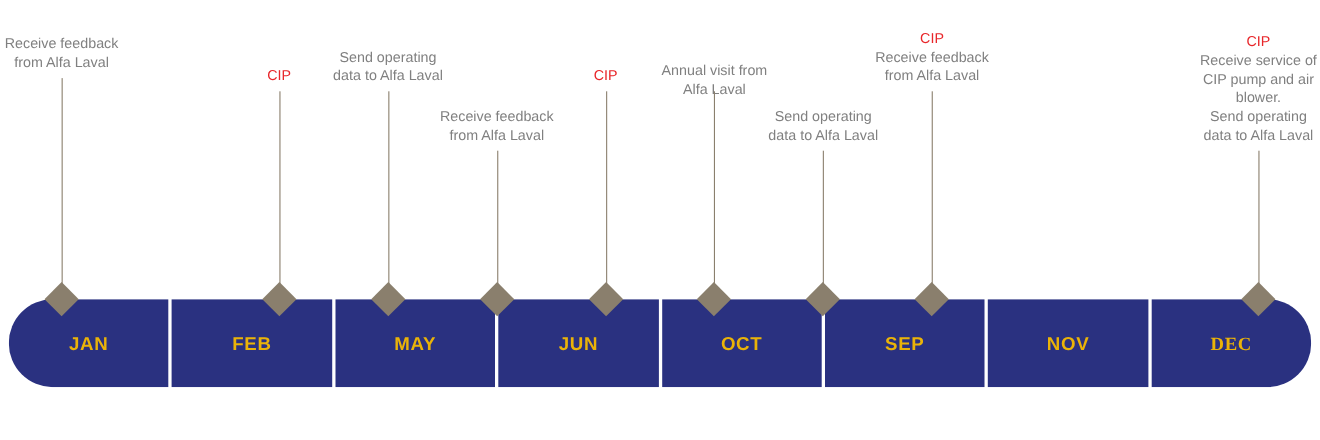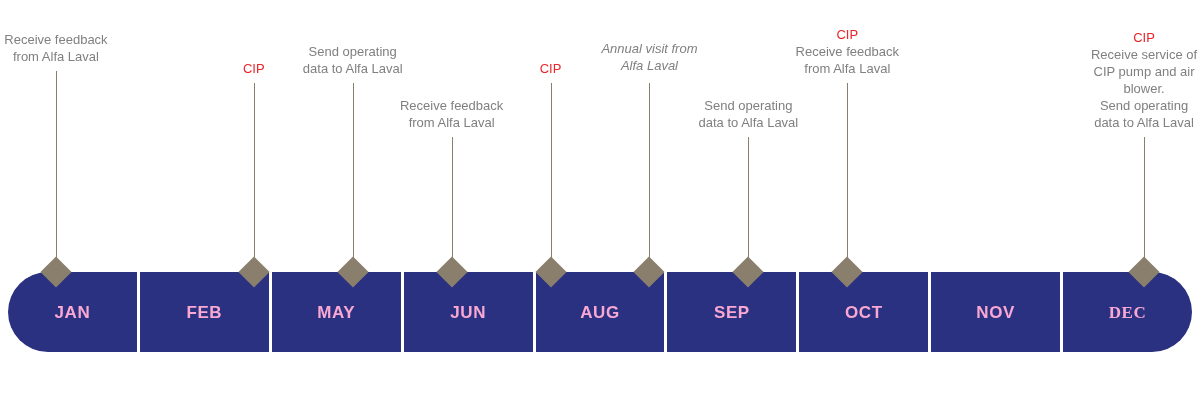--- a/index.html
+++ b/index.html
@@ -16,21 +16,21 @@
     border-radius:40px;overflow:hidden;display:flex;
   }
   .seg{
     flex:1 1 0;position:relative;
     background:var(--bar);
     display:flex;align-items:center;justify-content:center;
     margin-right:3px;
   }
   .seg:last-child{margin-right:0;font-family:Liberation Serif, serif;}
   .seg-label{
-    color:#f9a8d4;font-size:17px;font-weight:bold;letter-spacing:.6px;
+    color:#eab308;font-size:17px;font-weight:bold;letter-spacing:.6px;
     line-height:1;user-select:none;
   }
 
   
   .marker{position:absolute;top:0;height:400px;width:0;}
   .diamond{
     position:absolute;left:-11px;top:261px;width:22px;height:22px;
     background:var(--taupe);transform:rotate(45deg);
   }
   .stem{
@@ -56,27 +56,24 @@
       <div class="seg">
         <span class="seg-label">FEB</span>
       </div>
       <div class="seg">
         <span class="seg-label">MAY</span>
       </div>
       <div class="seg">
         <span class="seg-label">JUN</span>
       </div>
       <div class="seg">
-        <span class="seg-label">AUG</span>
+        <span class="seg-label">OCT</span>
       </div>
       <div class="seg">
         <span class="seg-label">SEP</span>
-      </div>
-      <div class="seg">
-        <span class="seg-label">OCT</span>
       </div>
       <div class="seg">
         <span class="seg-label">NOV</span>
       </div>
       <div class="seg">
         <span class="seg-label">DEC</span>
       </div>
     </div>
 
   <div id="markers">
@@ -112,21 +109,21 @@
         <div class="diamond"></div>
       </div>
       <div class="marker" style="left: 550.542px;">
         <div class="caption" style="top: 60px;">
           <span class="cip">CIP</span>
         </div>
         <div class="stem" style="top: 83px; height: 178px;"></div>
         <div class="diamond"></div>
       </div>
       <div class="marker" style="left: 649.458px;">
-        <div class="caption" style="top: 40px; font-style: italic;">
+        <div class="caption" style="top: 55px;">
           <span class="ln">Annual visit from</span>
           <span class="ln">Alfa Laval</span>
         </div>
         <div class="stem" style="top: 83px; height: 178px;"></div>
         <div class="diamond"></div>
       </div>
       <div class="marker" style="left: 748.375px;">
         <div class="caption" style="top: 97px;">
           <span class="ln">Send operating</span>
           <span class="ln">data to Alfa Laval</span>

